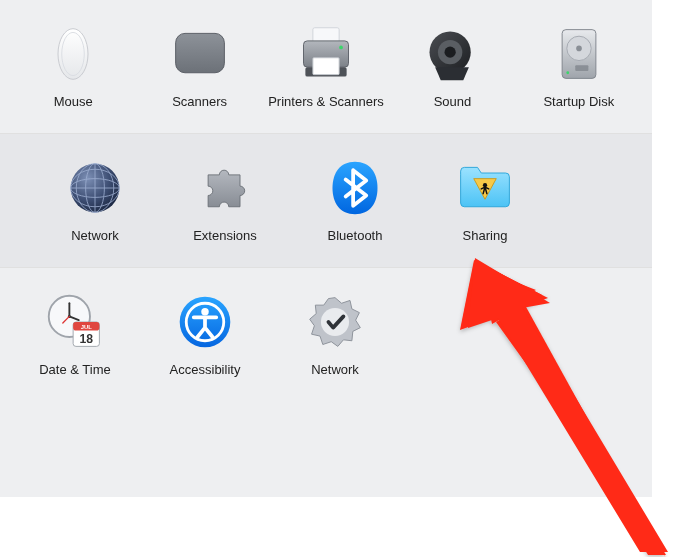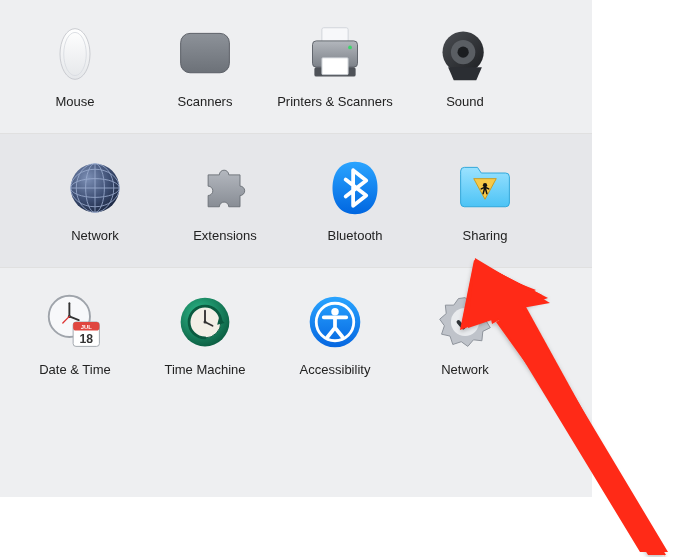--- a/index.html
+++ b/index.html
@@ -2,21 +2,21 @@
 <html><head>
 <meta charset="utf-8">
 <style>
   html,body{margin:0;padding:0}
   body{
     width:680px;height:557px;
     font-family:-apple-system,"Helvetica Neue",Helvetica,Arial,sans-serif;
     font-size:13px;color:#222;
     overflow:hidden;
   }
-  .panel{width:592px;height:557px;position:relative}
+  .panel{width:652px;height:557px;position:relative}
   .section{
     display:flex;
     padding:16px 10px 24px 10px;
     gap:0;
     position:relative;
   }
   .sec-a{background:#eeeff1;}
   .sec-b{background:#e6e7ea;padding-left:30px;}
   .divider{height:1px;background:rgba(0,0,0,.12);}
   .cell{
@@ -225,20 +225,28 @@
       <span class="label">Printers &amp; Scanners</span>
     </div>
     <div class="cell">
       <span class="icon-wrap">
           <svg width="60" height="60">
             <use href="#speaker-icon"></use>
           </svg>
         </span>
       <span class="label">Sound</span>
     </div>
+    <div class="cell">
+      <span class="icon-wrap">
+          <svg width="60" height="60">
+            <use href="#hdd-icon"></use>
+          </svg>
+        </span>
+      <span class="label">Startup Disk</span>
+    </div>
   </div>
   <div class="divider"></div>
 
   <div class="section sec-b">
     <div class="cell">
       <span class="icon-wrap">
           <svg width="60" height="60">
             <use href="#globe-icon"></use>
           </svg>
         </span>
@@ -272,28 +280,20 @@
   <div class="divider"></div>
 
   <div class="section sec-a" style="padding-bottom:120px">
     <div class="cell">
       <span class="icon-wrap">
           <svg width="60" height="60">
             <use href="#clock-cal-icon"></use>
           </svg>
         </span>
       <span class="label">Date &amp; Time</span>
-    </div>
-    <div class="cell">
-      <span class="icon-wrap">
-          <svg width="60" height="60">
-            <use href="#time-machine-icon"></use>
-          </svg>
-        </span>
-      <span class="label">Time Machine</span>
     </div>
     <div class="cell">
       <span class="icon-wrap">
           <svg width="60" height="60">
             <use href="#accessibility-icon"></use>
           </svg>
         </span>
       <span class="label">Accessibility</span>
     </div>
     <div class="cell">

